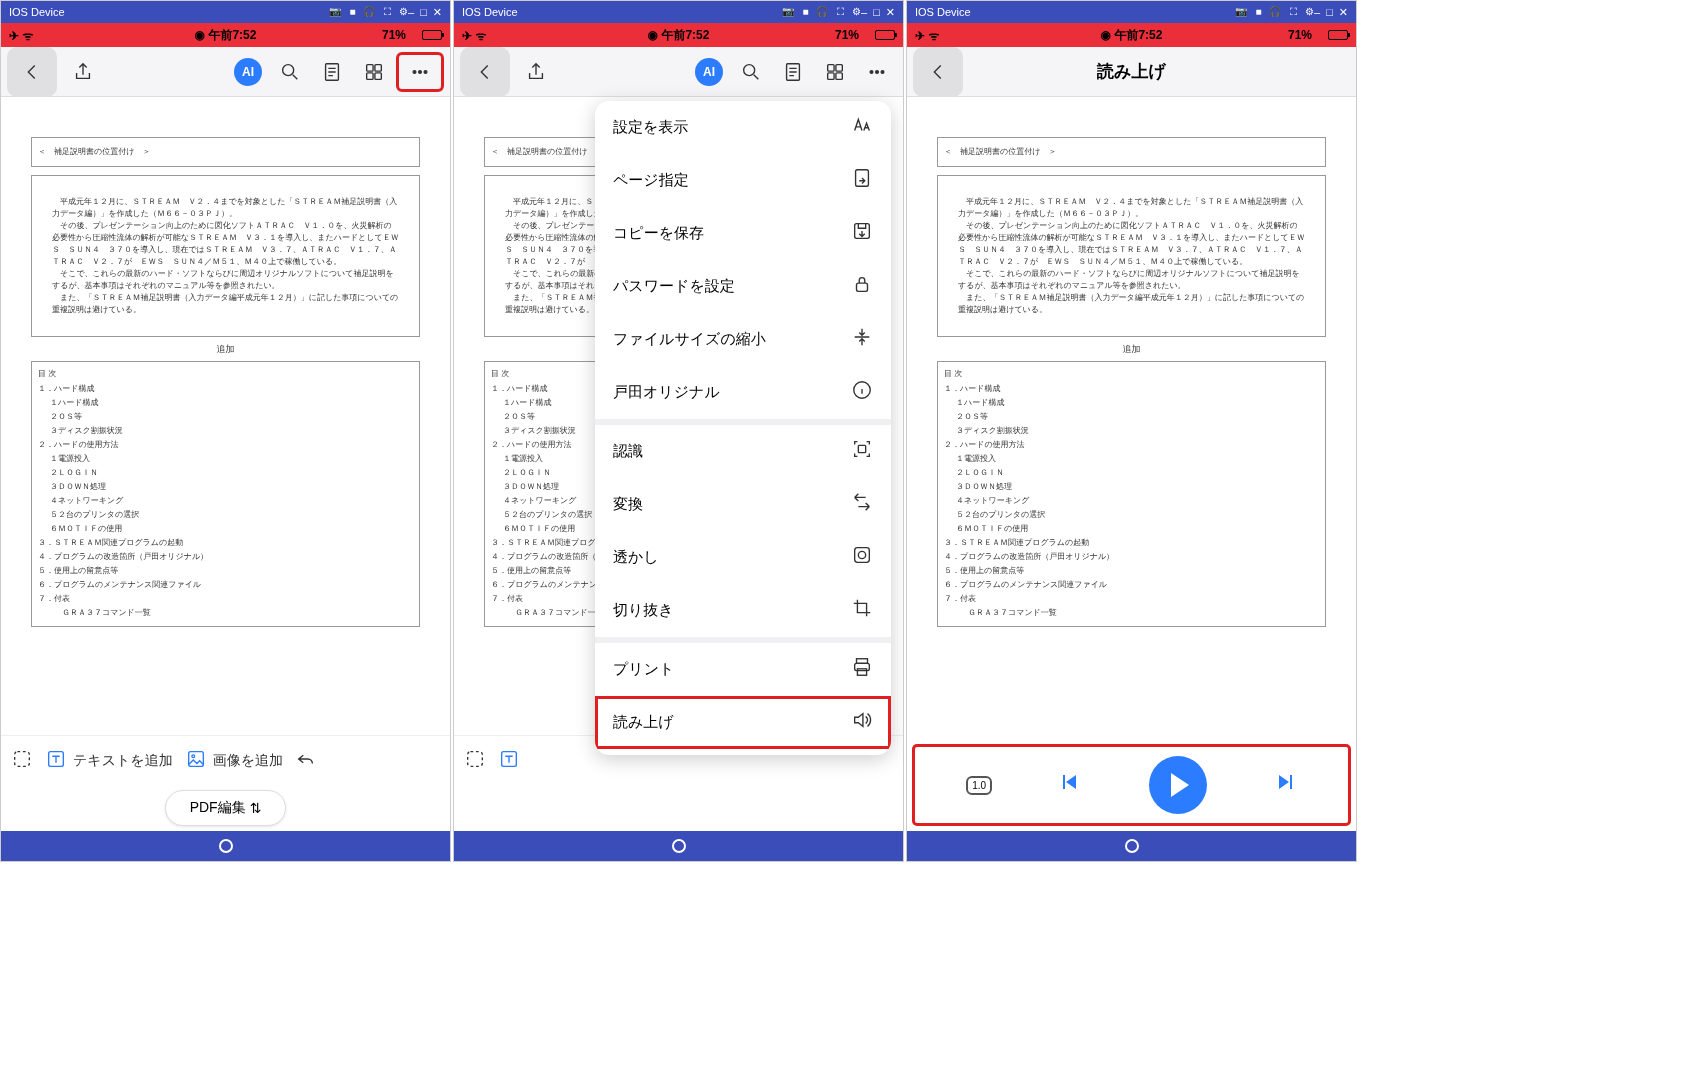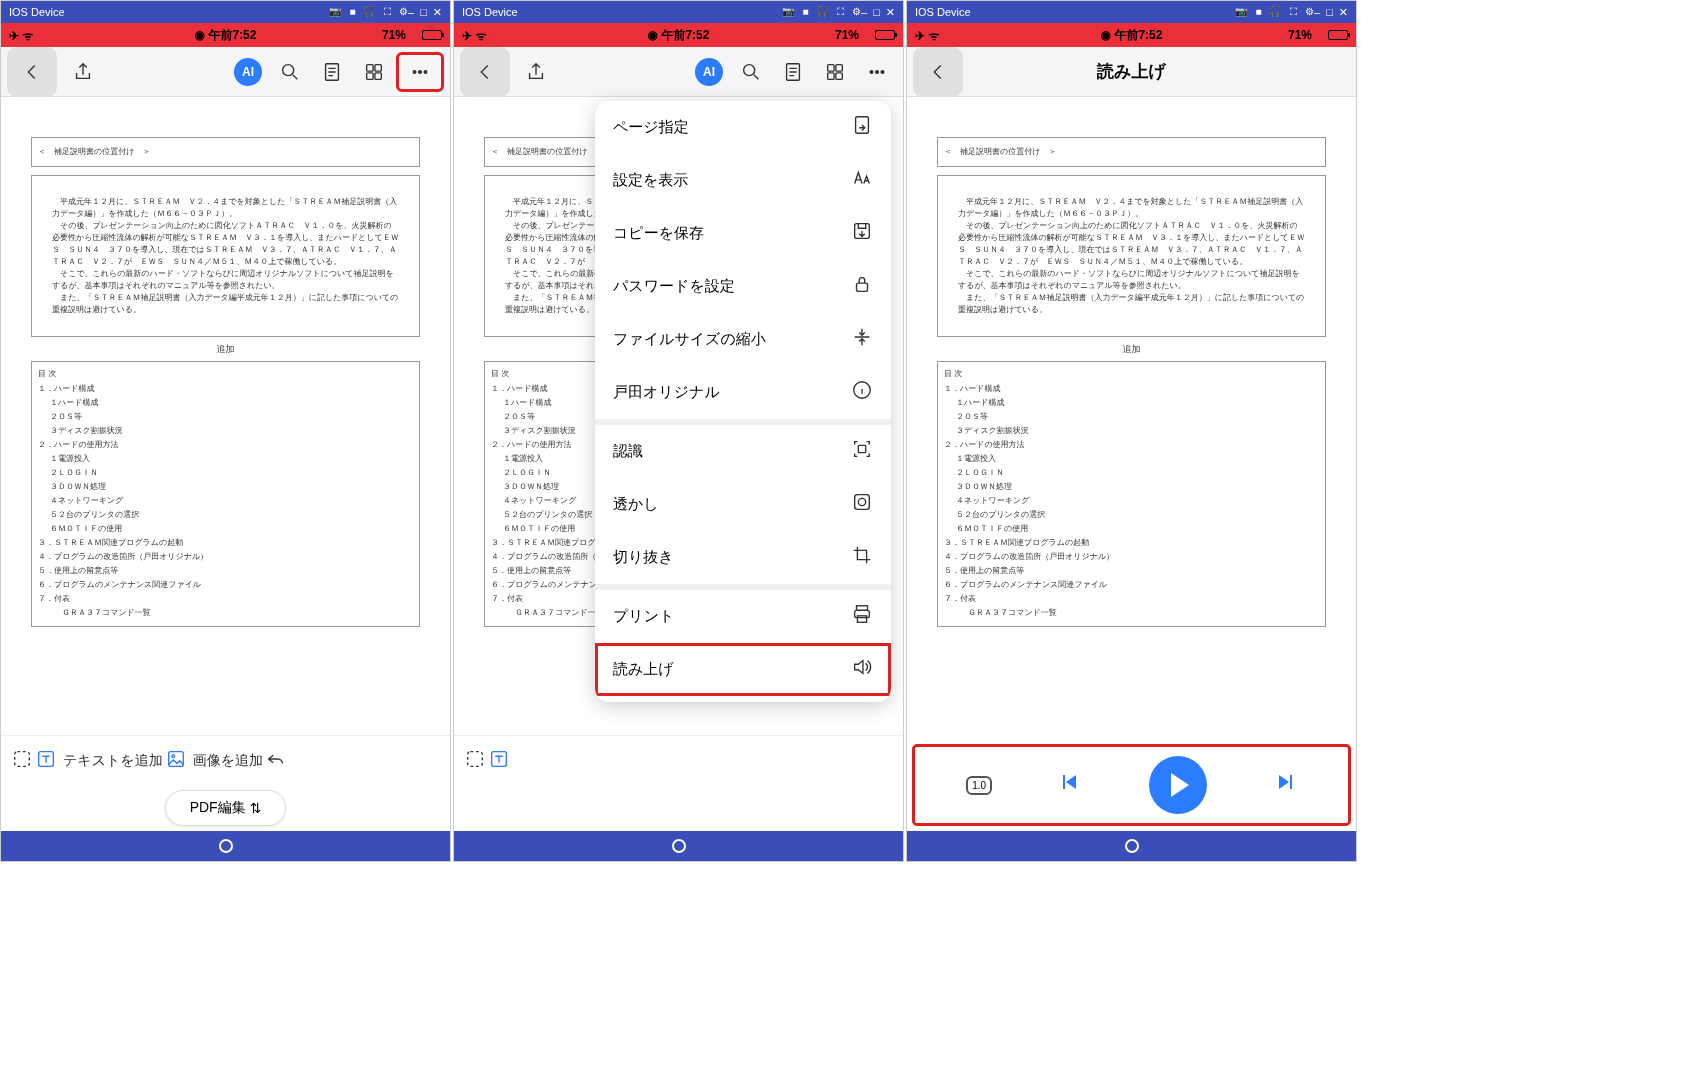--- a/index.html
+++ b/index.html
@@ -25,21 +25,21 @@
 .ai-btn { background: #2b7cff; color: #fff; border-radius: 50%; width: 28px; height: 28px; display: flex; align-items: center; justify-content: center; font-size: 12px; font-weight: 700; }
 .highlight-red { border: 3px solid #e02020; border-radius: 4px; }
 .doc-area { flex: 1; overflow: auto; padding: 40px 30px; background: #fff; font-size: 9px; color: #333; line-height: 1.5; }
 .doc-header { border: 1px solid #999; padding: 8px 6px; margin-bottom: 8px; font-size: 8px; }
 .doc-body { border: 1px solid #999; padding: 20px; font-size: 8px; margin-bottom: 6px; }
 .doc-add { text-align: center; font-size: 9px; margin: 4px 0; }
 .doc-toc { border: 1px solid #999; padding: 6px; font-size: 8px; }
 .doc-toc .row { padding: 1px 0; }
 .doc-toc .row.l1 { padding-left: 12px; }
 .doc-toc .row.l2 { padding-left: 24px; }
-.bottom-bar { background: #fff; height: 50px; display: flex; align-items: center; padding: 0 10px; gap: 2px; border-top: 1px solid #eee; }
+.bottom-bar { background: #fff; height: 50px; display: flex; align-items: center; padding: 0 10px; gap: 12px; border-top: 1px solid #eee; }
 .bottom-btn { display: flex; align-items: center; gap: 6px; font-size: 14px; color: #333; cursor: pointer; }
 .bottom-btn .icon-sq { color: #2b7cff; }
 .pdf-edit-bar { background: #fff; height: 46px; display: flex; align-items: center; justify-content: center; }
 .pdf-edit-btn { background: #fff; border: 1px solid #ddd; border-radius: 20px; padding: 8px 24px; font-size: 14px; display: flex; align-items: center; gap: 4px; cursor: pointer; box-shadow: 0 1px 3px rgba(0,0,0,0.1); }
 .nav-bar { background: #3b4db8; height: 30px; display: flex; align-items: center; justify-content: center; }
 .nav-circle { width: 14px; height: 14px; border: 2px solid #fff; border-radius: 50%; }
 .dropdown { position: absolute; top: 100px; right: 12px; width: 296px; background: #fff; border-radius: 14px; box-shadow: 0 4px 20px rgba(0,0,0,0.2); z-index: 10; overflow: hidden; padding-bottom: 6px; }
 .dropdown .item { display: flex; align-items: center; padding: 13px 18px; font-size: 15px; cursor: pointer; }
 .dropdown .item .lbl { flex: 1; }
 .dropdown .item .icn { font-size: 18px; color: #333; }
@@ -297,33 +297,33 @@
           </svg></span>
     </div>
   </div>
   <div class="pdf-edit-bar"></div>
   <div class="nav-bar">
     <div class="nav-circle"></div>
   </div>
 
   <div class="dropdown" id="dropdown-menu">
       <div class="item">
+        <span class="lbl">設定を表示</span>
+        <span class="icn"><svg class="ic" viewBox="0 0 24 24">
+            <path d="M4 18l4-12 4 12M5.5 14h5M14 18l3-8 3 8M15 15h4" stroke-width="1.5"></path>
+          </svg></span>
+      </div>
+      <div class="item">
         <span class="lbl">ページ指定</span>
         <span class="icn"><svg class="ic" viewBox="0 0 24 24">
             <rect x="5" y="3" width="14" height="18" rx="2"></rect>
             <path d="M12 12l3 3-3 3M15 15H9"></path>
           </svg></span>
       </div>
       <div class="item">
-        <span class="lbl">設定を表示</span>
-        <span class="icn"><svg class="ic" viewBox="0 0 24 24">
-            <path d="M4 18l4-12 4 12M5.5 14h5M14 18l3-8 3 8M15 15h4" stroke-width="1.5"></path>
-          </svg></span>
-      </div>
-      <div class="item">
         <span class="lbl">コピーを保存</span>
         <span class="icn"><svg class="ic" viewBox="0 0 24 24">
             <rect x="4" y="4" width="16" height="16" rx="2"></rect>
             <path d="M8 4v5h8V4M12 12v6m-3-3l3 3 3-3"></path>
           </svg></span>
       </div>
       <div class="item">
         <span class="lbl">パスワードを設定</span>
         <span class="icn"><svg class="ic" viewBox="0 0 24 24">
             <rect x="6" y="11" width="12" height="9" rx="2"></rect>
@@ -342,20 +342,26 @@
             <circle cx="12" cy="12" r="9"></circle>
             <path d="M12 8v.01M12 11v5"></path>
           </svg></span>
       </div>
       <div class="sep"></div>
       <div class="item">
         <span class="lbl">認識</span>
         <span class="icn"><svg class="ic" viewBox="0 0 24 24">
             <path d="M4 7V4h3M20 7V4h-3M4 17v3h3M20 17v3h-3"></path>
             <rect x="8" y="8" width="8" height="8" rx="1"></rect>
+          </svg></span>
+      </div>
+      <div class="item">
+        <span class="lbl">変換</span>
+        <span class="icn"><svg class="ic" viewBox="0 0 24 24">
+            <path d="M4 7l4-4M4 7l4 4M4 7h12M20 17l-4 4M20 17l-4-4M20 17H8"></path>
           </svg></span>
       </div>
       <div class="item">
         <span class="lbl">透かし</span>
         <span class="icn"><svg class="ic" viewBox="0 0 24 24">
             <rect x="4" y="4" width="16" height="16" rx="3"></rect>
             <circle cx="12" cy="12" r="4"></circle>
           </svg></span>
       </div>
       <div class="item">

